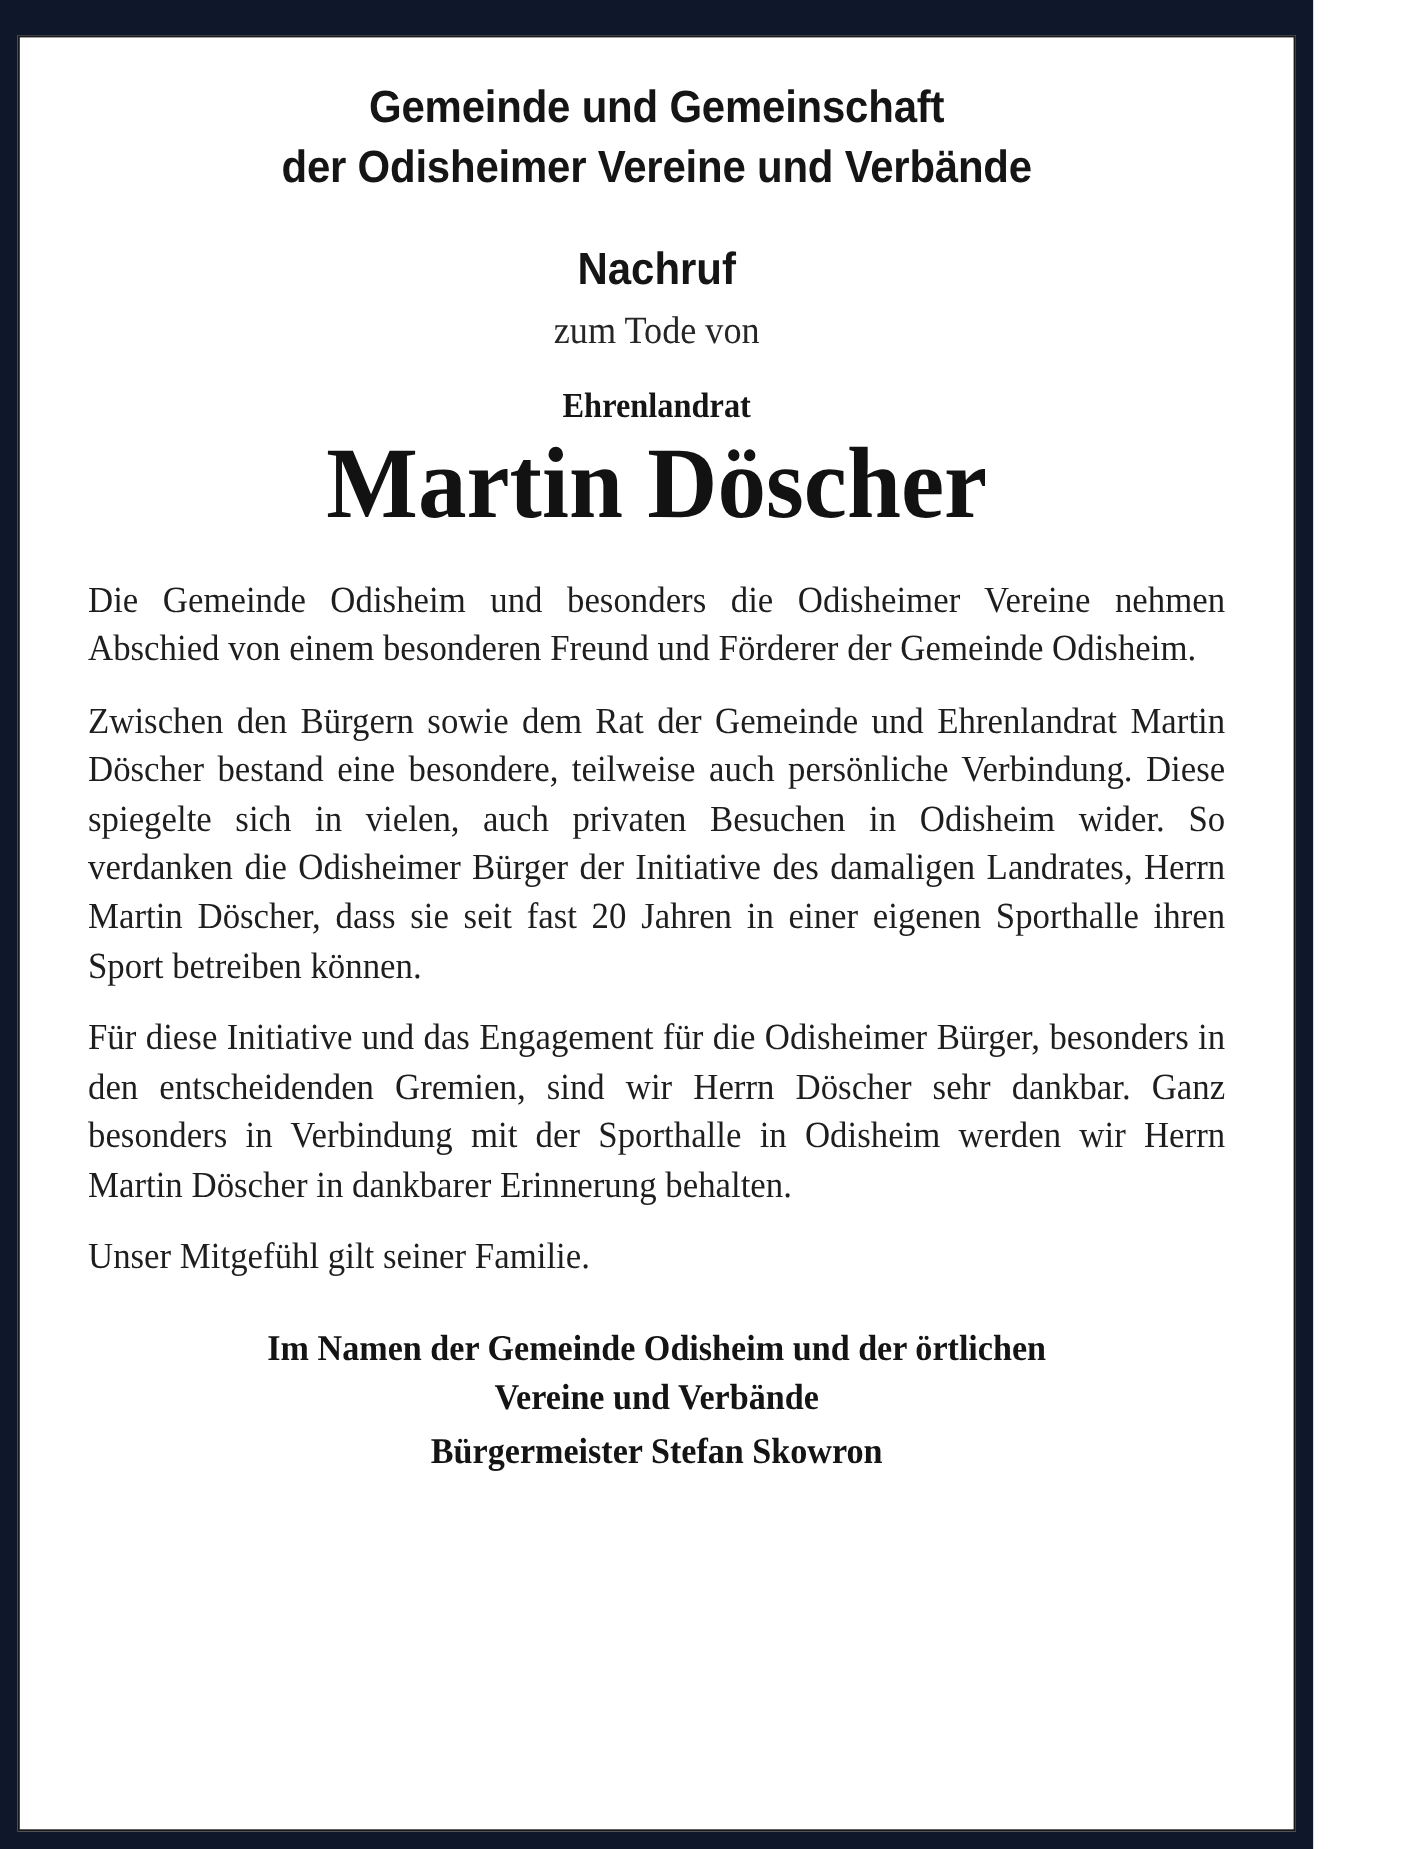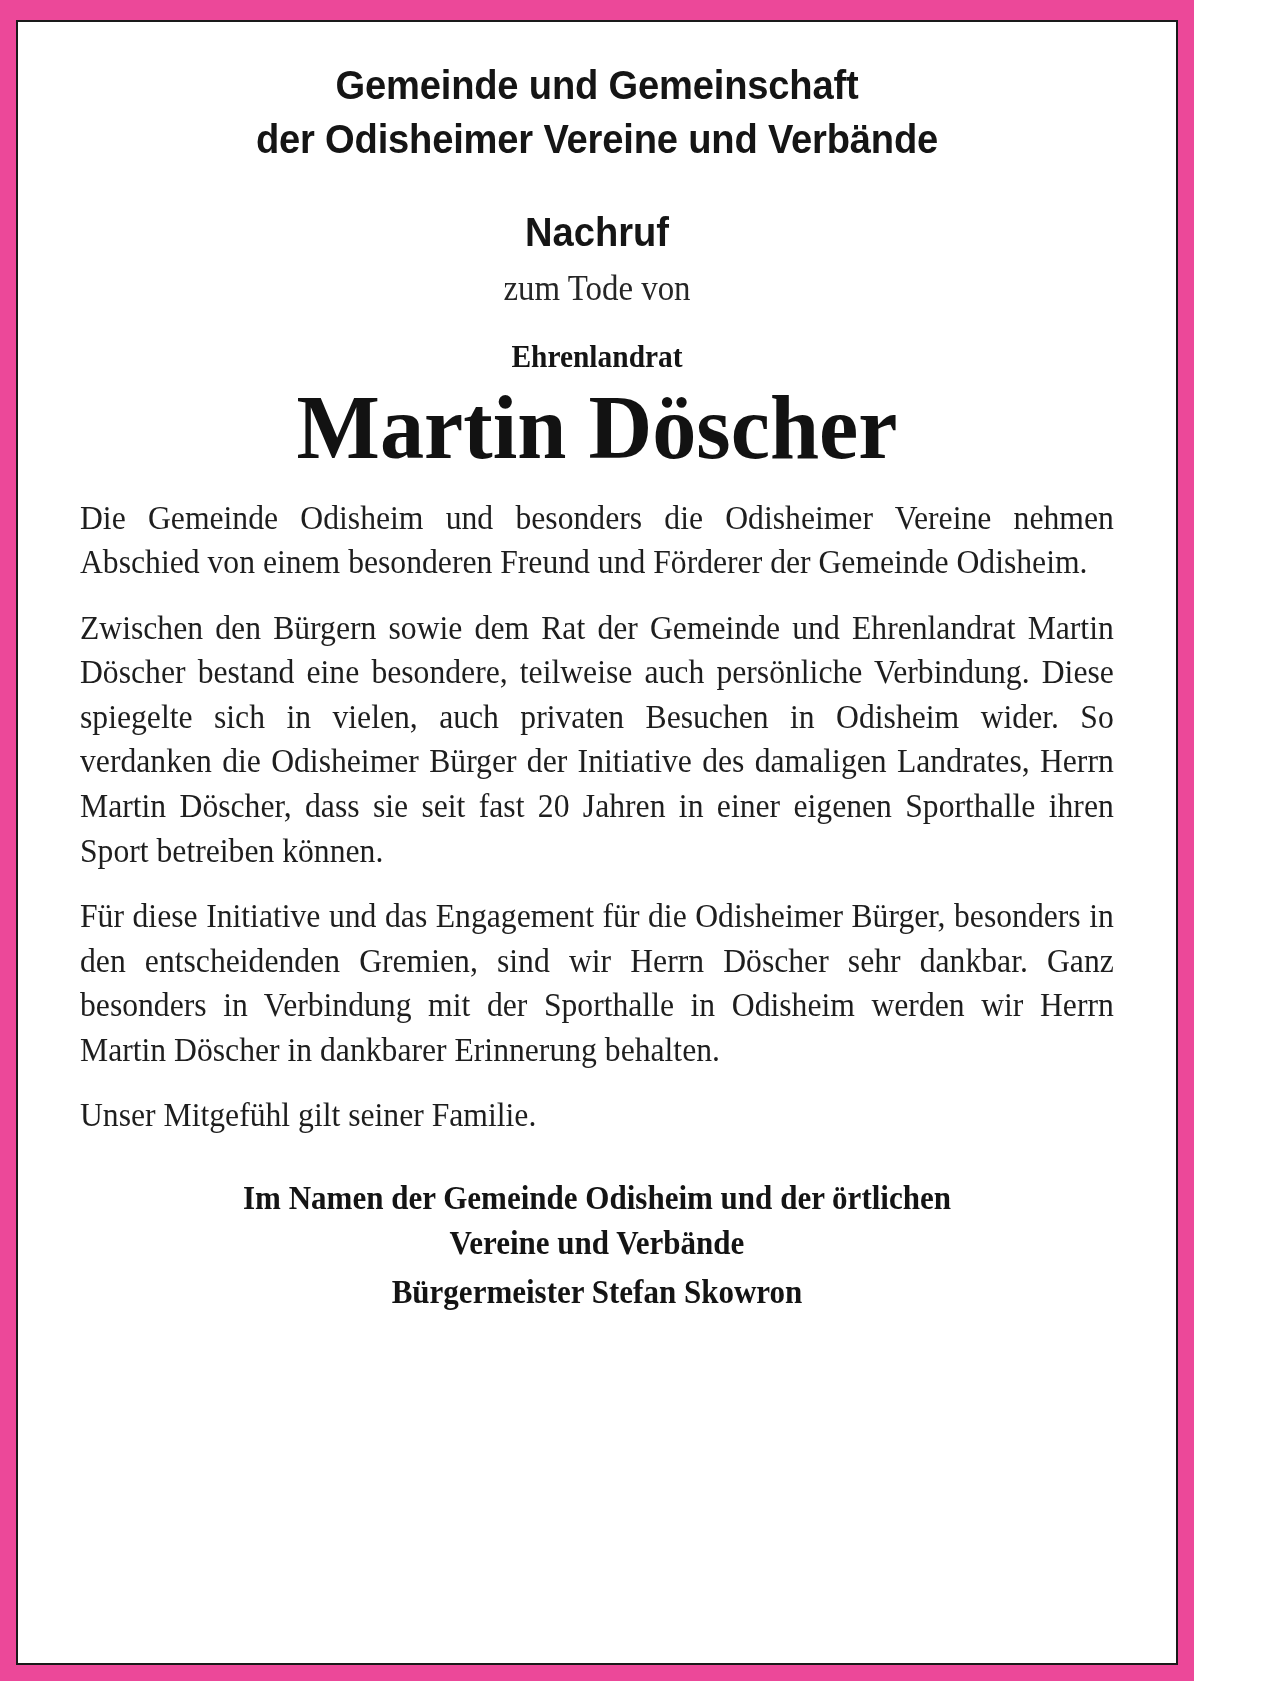--- a/index.html
+++ b/index.html
@@ -12,22 +12,22 @@
   body {
     width: 1194px;
     font-family: "Liberation Serif", "DejaVu Serif", serif;
     -webkit-font-smoothing: antialiased;
   }
 
   .notice-frame {
     width: 1194px;
     height: 1681px;
     box-sizing: border-box;
-    background: #ec4899;
-    padding: 20px 16px 16px 16px;
+    background: #0f172a;
+    padding: 32px 16px 16px 16px;
   }
 
   .notice-card {
     width: 100%;
     height: 100%;
     box-sizing: border-box;
     background: #ffffff;
     border: 2px solid #1a1a1a;
     padding: 30px 62px 18px 62px;
     overflow: hidden;
@@ -88,21 +88,21 @@
     font-size: 92px;
     line-height: 1.04;
     color: #121212;
     transform: scaleX(0.96);
     margin-top: 6px;
     white-space: nowrap;
   }
 
   
   .body-text {
-    margin-top: 20px;
+    margin-top: 36px;
   }
 
   .body-par {
     text-align: justify;
     text-align-last: left;
     font-family: "Liberation Serif", "DejaVu Serif", serif;
     font-size: 33.5px;
     line-height: 1.33;
     color: #1e1e1e;
     transform: scaleX(0.945);

